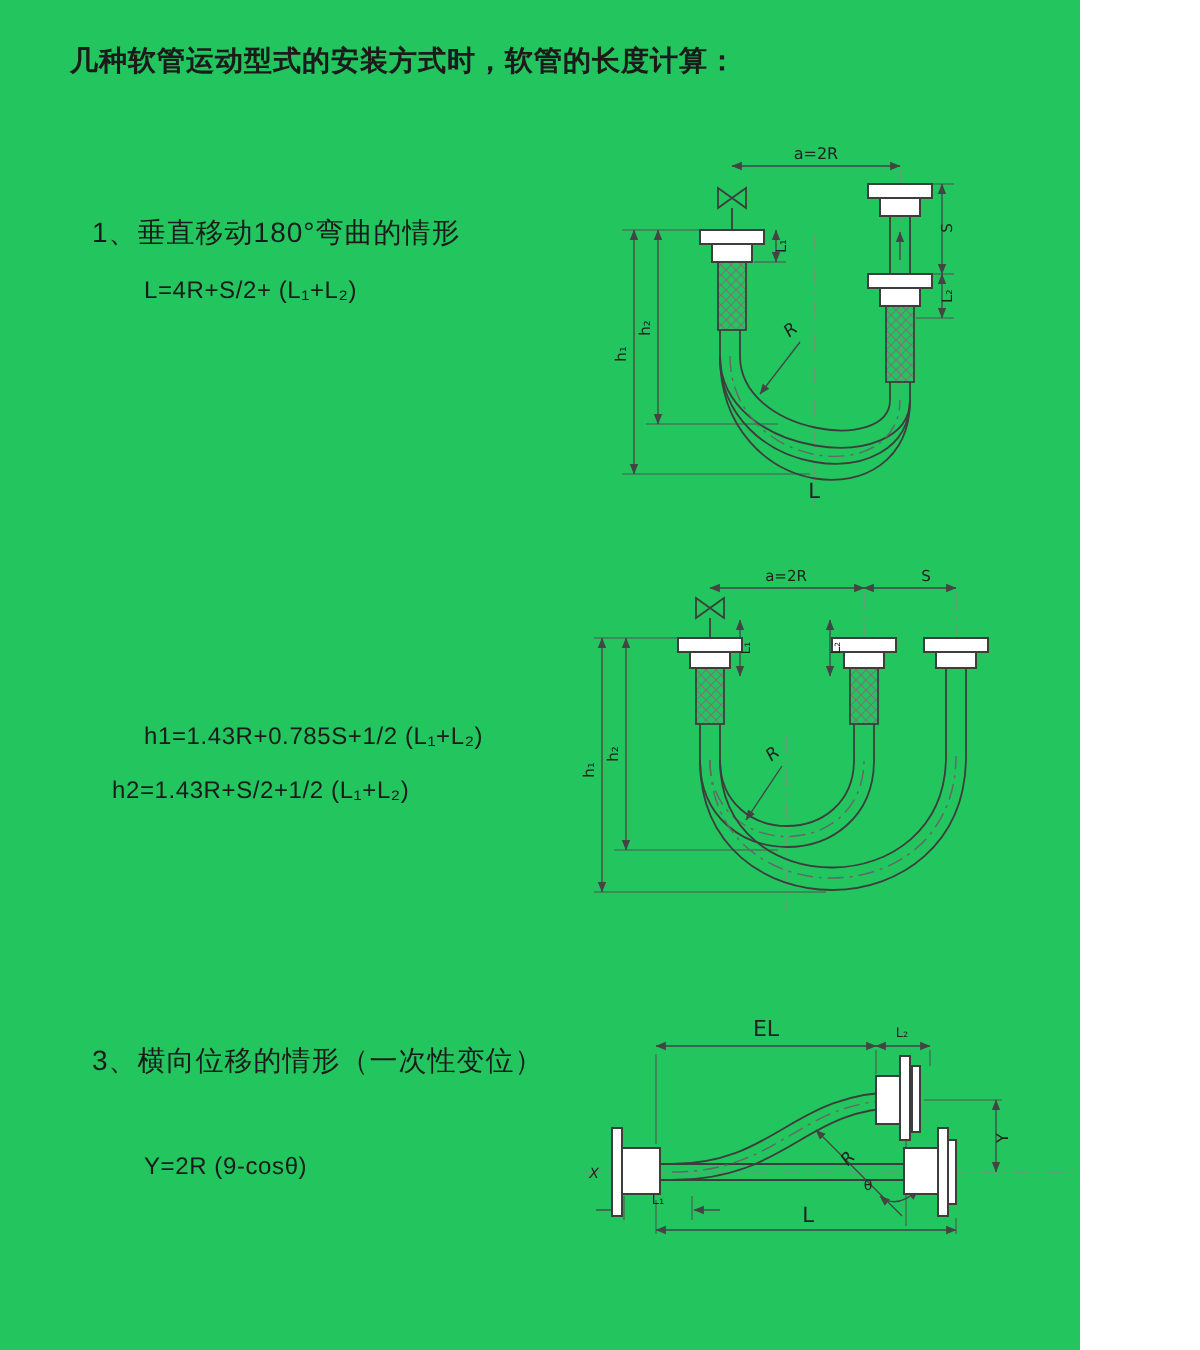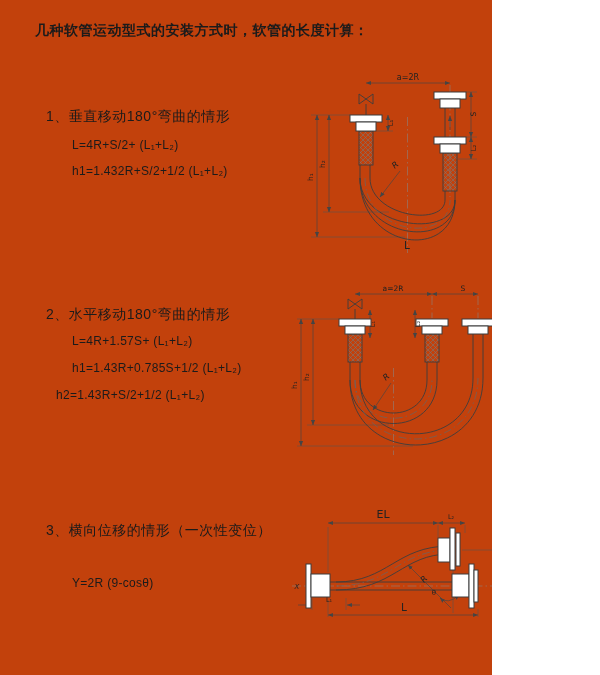--- a/index.html
+++ b/index.html
@@ -1,16 +1,16 @@
 <!DOCTYPE html>
 <html><head>
 <meta charset="utf-8">
 <style>
   html,body{margin:0;padding:0;background:#fff;}
-  #page{position:relative;width:492px;height:675px;background:#c2410c;overflow:hidden;
+  #page{position:relative;width:540px;height:675px;background:#22c55e;overflow:hidden;
         font-family:"Liberation Sans","DejaVu Sans",sans-serif;color:#1b1b1b;}
   .abs{position:absolute;white-space:nowrap;}
   .title{font-size:14px;font-weight:bold;letter-spacing:.5px;}
   .heading{font-size:14px;font-weight:normal;letter-spacing:.5px;}
   .formula{font-size:12px;font-weight:normal;letter-spacing:.3px;}
   svg{position:absolute;overflow:visible;}
   .ln2{stroke:#3d3d3d;stroke-width:.9;fill:none;}
   .ext{stroke:#555;stroke-width:.55;fill:none;}
   .dim{stroke:#444;stroke-width:.65;fill:none;}
   .cl{stroke:#888;stroke-width:.55;stroke-dasharray:9 3 1.5 3;fill:none;}
@@ -22,24 +22,21 @@
 </style>
 </head>
 <body>
 
 <div id="page">
 
   <div class="abs title" style="left:35px;top:22px">几种软管运动型式的安装方式时，软管的长度计算：</div>
 
   <div class="abs heading" style="left:46px;top:108px">1、垂直移动180°弯曲的情形</div>
   <div class="abs formula" style="left:72px;top:138px">L=4R+S/2+ (L₁+L₂)</div>
-  <div class="abs formula" style="left:72px;top:164px">h1=1.432R+S/2+1/2 (L₁+L₂)</div>
-
-  <div class="abs heading" style="left:46px;top:306px">2、水平移动180°弯曲的情形</div>
-  <div class="abs formula" style="left:72px;top:334px">L=4R+1.57S+ (L₁+L₂)</div>
+
   <div class="abs formula" style="left:72px;top:361px">h1=1.43R+0.785S+1/2 (L₁+L₂)</div>
   <div class="abs formula" style="left:56px;top:388px">h2=1.43R+S/2+1/2 (L₁+L₂)</div>
 
   <div class="abs heading" style="left:46px;top:522px">3、横向位移的情形（一次性变位）</div>
   <div class="abs formula" style="left:72px;top:576px">Y=2R (9-cosθ)</div>
 
   <svg style="left:303px;top:65px" width="290" height="195" viewBox="0 0 290 195">
     <defs>
       <marker id="a1" viewBox="0 0 10 10" refX="9.5" refY="5" markerWidth="8" markerHeight="8" orient="auto-start-reverse">
         <path d="M0,1 L10,5 L0,9 Z" fill="#444"></path>

